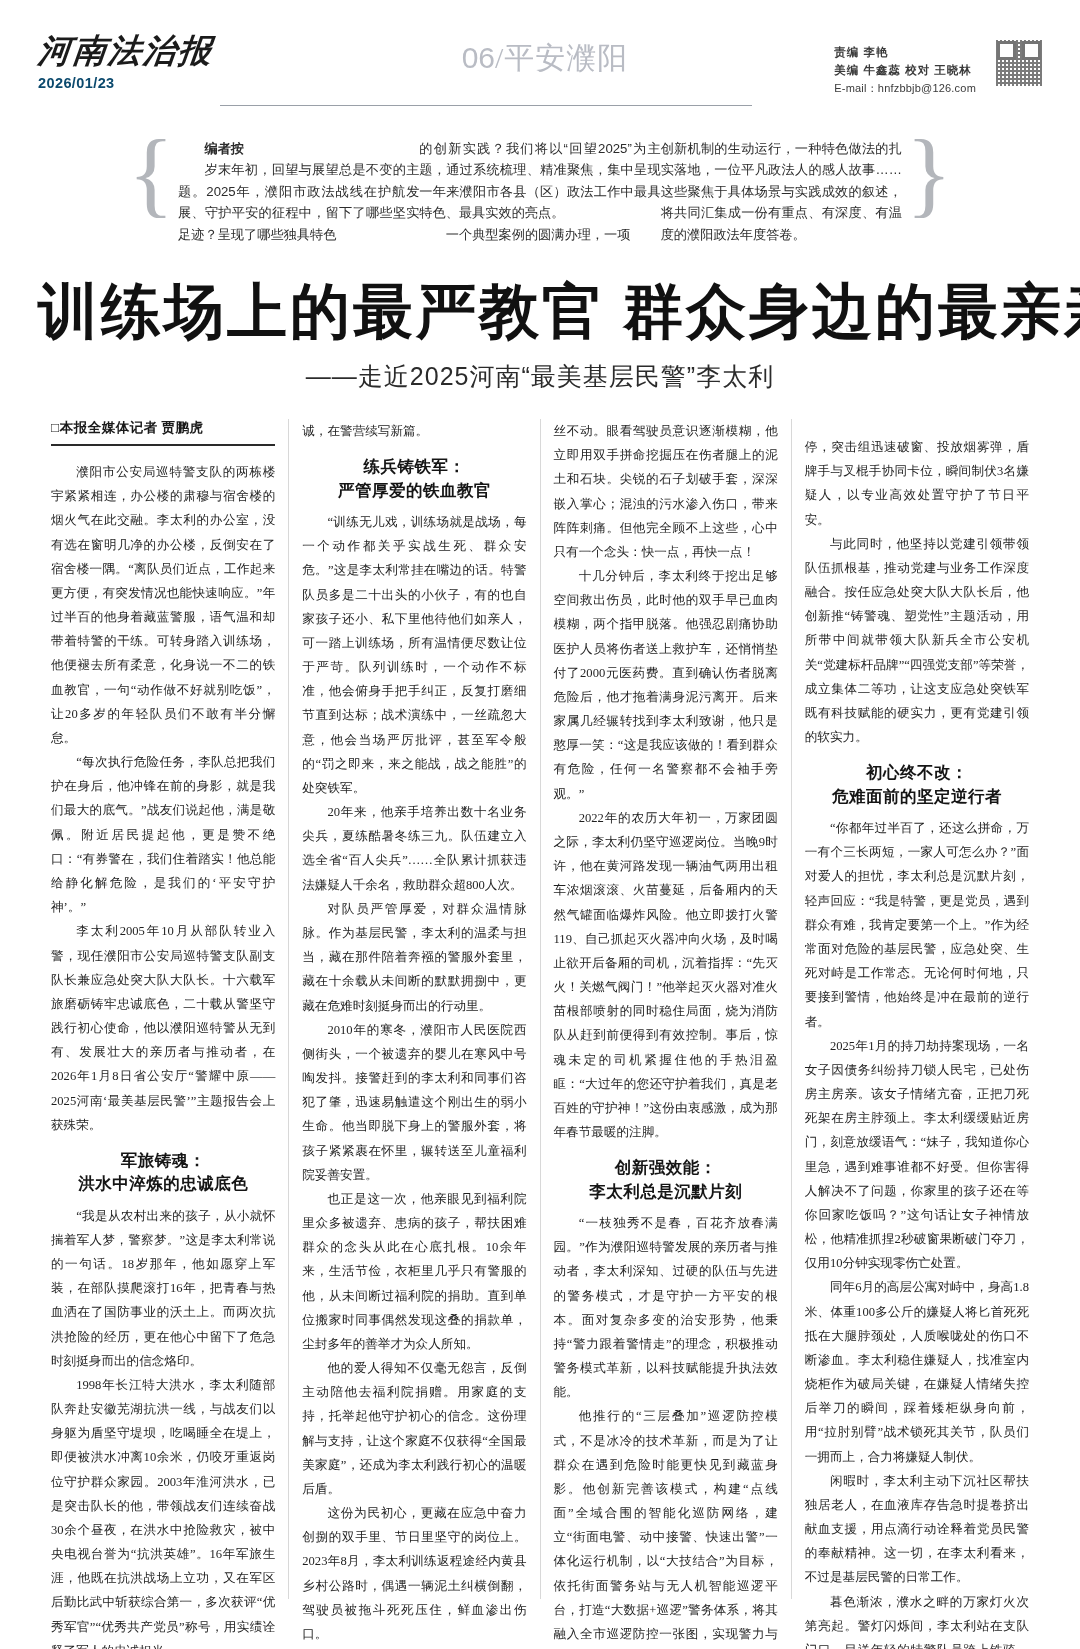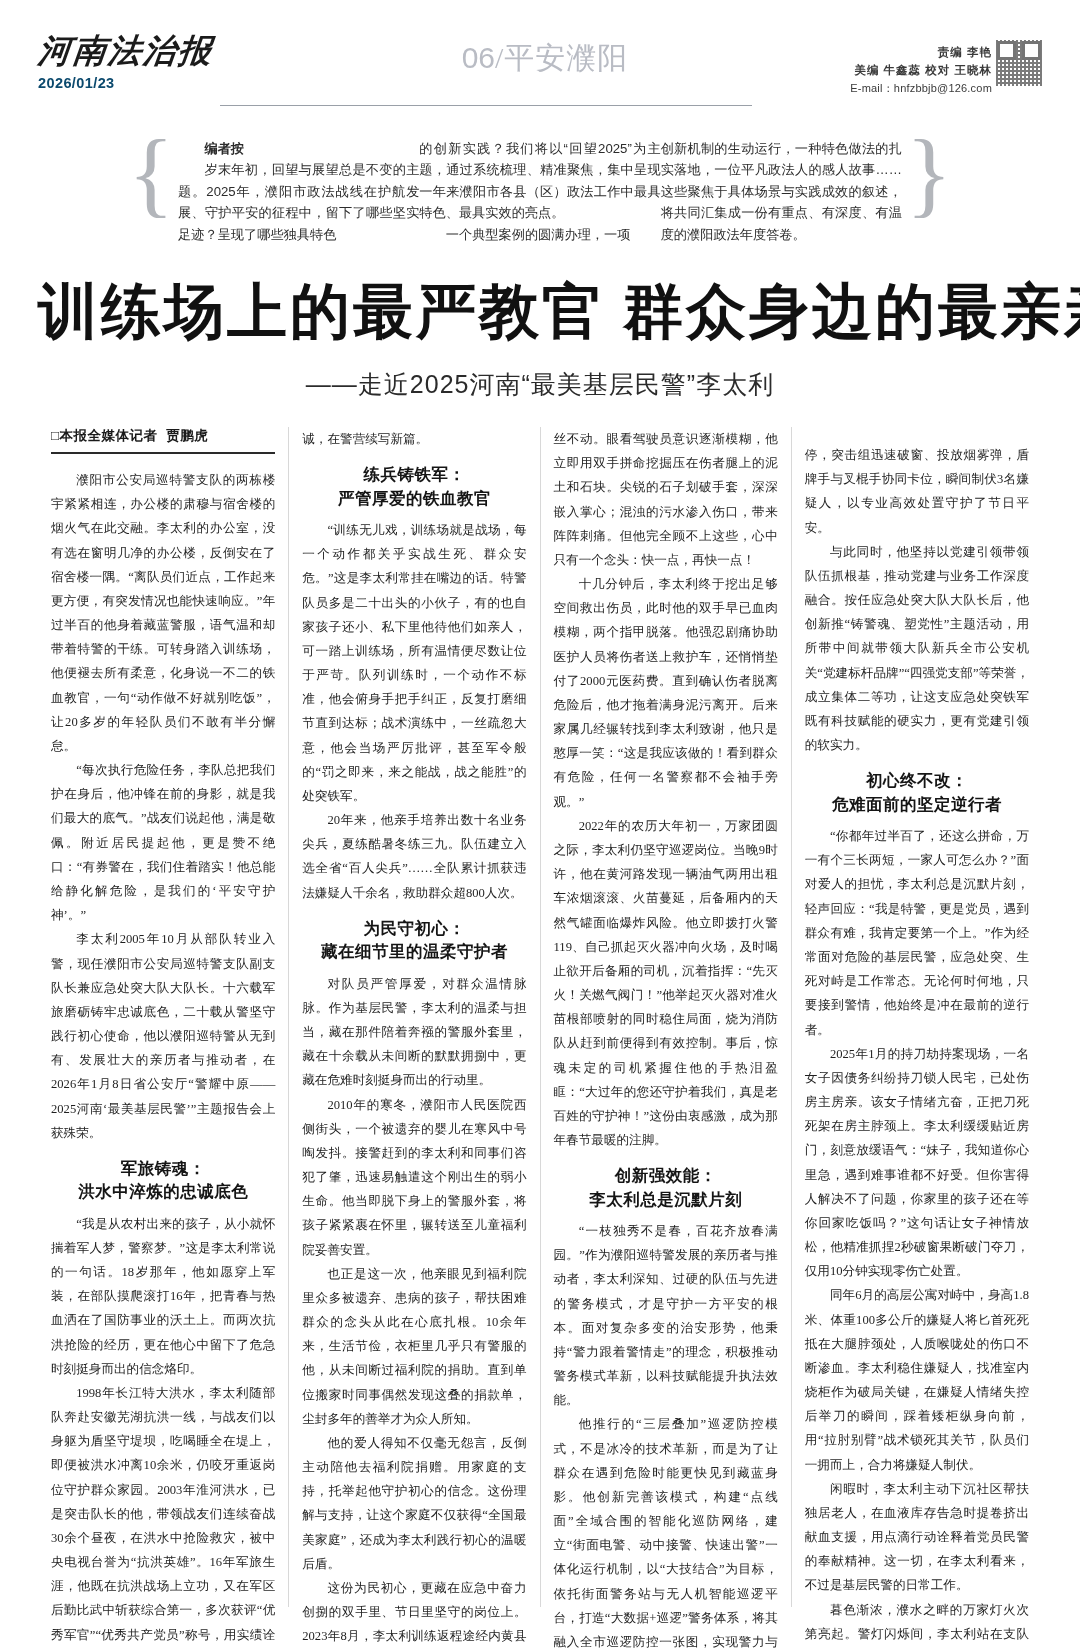--- a/index.html
+++ b/index.html
@@ -71,26 +71,26 @@
   .mast-right {
     flex: 0 0 290px;
     width: 290px;
     text-align: right;
     padding-top: 2px;
     display: flex;
     justify-content: flex-end;
     align-items: flex-start;
   }
   .credits {
-    text-align: right;
+    text-align: left;
     font-family: "Liberation Sans", sans-serif;
     font-size: 11.5px;
     line-height: 1.55;
     color: #3a3a3a;
-    padding-right: 4px;
+    padding-right: 20px;
     padding-top: 8px;
   }
   .credits .line1 { font-weight: bold; letter-spacing: 1px; }
   .credits .line2 { font-weight: bold; letter-spacing: 1px; }
   .credits .line3 { letter-spacing: 0.2px; font-size: 11px; }
   .qr {
     width: 46px;
     height: 46px;
     margin-top: 4px;
     background-color: #fff;
@@ -166,21 +166,21 @@
   .headline {
     font-family: "Liberation Serif", "DejaVu Serif", serif;
     font-weight: bold;
     font-size: 60px;
     letter-spacing: 3px;
     color: #111;
     line-height: 1.12;
     white-space: nowrap;
   }
   .subheadline {
-    margin-top: 22px;
+    margin-top: 14px;
     font-family: "Liberation Sans", "DejaVu Sans", sans-serif;
     font-size: 25px;
     letter-spacing: 1px;
     color: #2b2b2b;
   }
 
   
   .body-area {
     margin-top: 26px;
     display: flex;
@@ -196,21 +196,21 @@
   .col + .col { border-left: 1px solid #d8d8d8; }
   .col-inner {
     font-family: "Liberation Serif", "DejaVu Serif", serif;
     font-size: 12.6px;
     line-height: 1.92;
     text-align: justify;
     text-justify: inter-character;
     color: #1f1f1f;
   }
   .byline {
-    font-family: Liberation Mono, monospace;
+    font-family: Liberation Serif, serif;
     font-size: 13.5px;
     font-weight: bold;
     color: #1a1a1a;
     letter-spacing: 0.5px;
     margin-bottom: 7px;
   }
   .byline-rule {
     border-top: 2px solid #2a2a2a;
     margin: 0 0 14px 0;
   }
@@ -289,21 +289,20 @@
           <p class="para">“我是从农村出来的孩子，从小就怀揣着军人梦，警察梦。”这是李太利常说的一句话。18岁那年，他如愿穿上军装，在部队摸爬滚打16年，把青春与热血洒在了国防事业的沃土上。而两次抗洪抢险的经历，更在他心中留下了危急时刻挺身而出的信念烙印。</p>
           <p class="para">1998年长江特大洪水，李太利随部队奔赴安徽芜湖抗洪一线，与战友们以身躯为盾坚守堤坝，吃喝睡全在堤上，即便被洪水冲离10余米，仍咬牙重返岗位守护群众家园。2003年淮河洪水，已是突击队长的他，带领战友们连续奋战30余个昼夜，在洪水中抢险救灾，被中央电视台誉为“抗洪英雄”。16年军旅生涯，他既在抗洪战场上立功，又在军区后勤比武中斩获综合第一，多次获评“优秀军官”“优秀共产党员”称号，用实绩诠释了军人的忠诚担当。</p>
         </div>
     </div>
     <div class="col">
       <div class="col-inner">
           <p class="para" style="text-indent: 0px;">诚，在警营续写新篇。</p>
           <div class="sec-head"><span class="l1">练兵铸铁军：</span><span class="l2">严管厚爱的铁血教官</span></div>
           <p class="para">“训练无儿戏，训练场就是战场，每一个动作都关乎实战生死、群众安危。”这是李太利常挂在嘴边的话。特警队员多是二十出头的小伙子，有的也自家孩子还小、私下里他待他们如亲人，可一踏上训练场，所有温情便尽数让位于严苛。队列训练时，一个动作不标准，他会俯身手把手纠正，反复打磨细节直到达标；战术演练中，一丝疏忽大意，他会当场严厉批评，甚至军令般的“罚之即来，来之能战，战之能胜”的处突铁军。</p>
           <p class="para">20年来，他亲手培养出数十名业务尖兵，夏练酷暑冬练三九。队伍建立入选全省“百人尖兵”……全队累计抓获违法嫌疑人千余名，救助群众超800人次。</p>
-          <div class="sec-head"><span class="l1">为民守初心：</span><span class="l2">藏在细节里的温柔守护者</span></div>
           <p class="para">对队员严管厚爱，对群众温情脉脉。作为基层民警，李太利的温柔与担当，藏在那件陪着奔襁的警服外套里，藏在十余载从未间断的默默拥捌中，更藏在危难时刻挺身而出的行动里。</p>
           <p class="para">2010年的寒冬，濮阳市人民医院西侧街头，一个被遗弃的婴儿在寒风中号啕发抖。接警赶到的李太利和同事们咨犯了肇，迅速易触遣这个刚出生的弱小生命。他当即脱下身上的警服外套，将孩子紧紧裹在怀里，辗转送至儿童福利院妥善安置。</p>
           <p class="para">也正是这一次，他亲眼见到福利院里众多被遗弃、患病的孩子，帮扶困难群众的念头从此在心底扎根。10余年来，生活节俭，衣柜里几乎只有警服的他，从未间断过福利院的捐助。直到单位搬家时同事偶然发现这叠的捐款单，尘封多年的善举才为众人所知。</p>
           <p class="para">他的爱人得知不仅毫无怨言，反倒主动陪他去福利院捐赠。用家庭的支持，托举起他守护初心的信念。这份理解与支持，让这个家庭不仅获得“全国最美家庭”，还成为李太利践行初心的温暖后盾。</p>
           <p class="para">这份为民初心，更藏在应急中奋力创捌的双手里、节日里坚守的岗位上。2023年8月，李太利训练返程途经内黄县乡村公路时，偶遇一辆泥土纠横倒翻，驾驶员被拖斗死死压住，鲜血渗出伤口。</p>
         </div>
     </div>
     <div class="col">
       <div class="col-inner">
           <p class="para" style="text-indent: 0px;">丝不动。眼看驾驶员意识逐渐模糊，他立即用双手拼命挖掘压在伤者腿上的泥土和石块。尖锐的石子划破手套，深深嵌入掌心；混浊的污水渗入伤口，带来阵阵刺痛。但他完全顾不上这些，心中只有一个念头：快一点，再快一点！</p>

